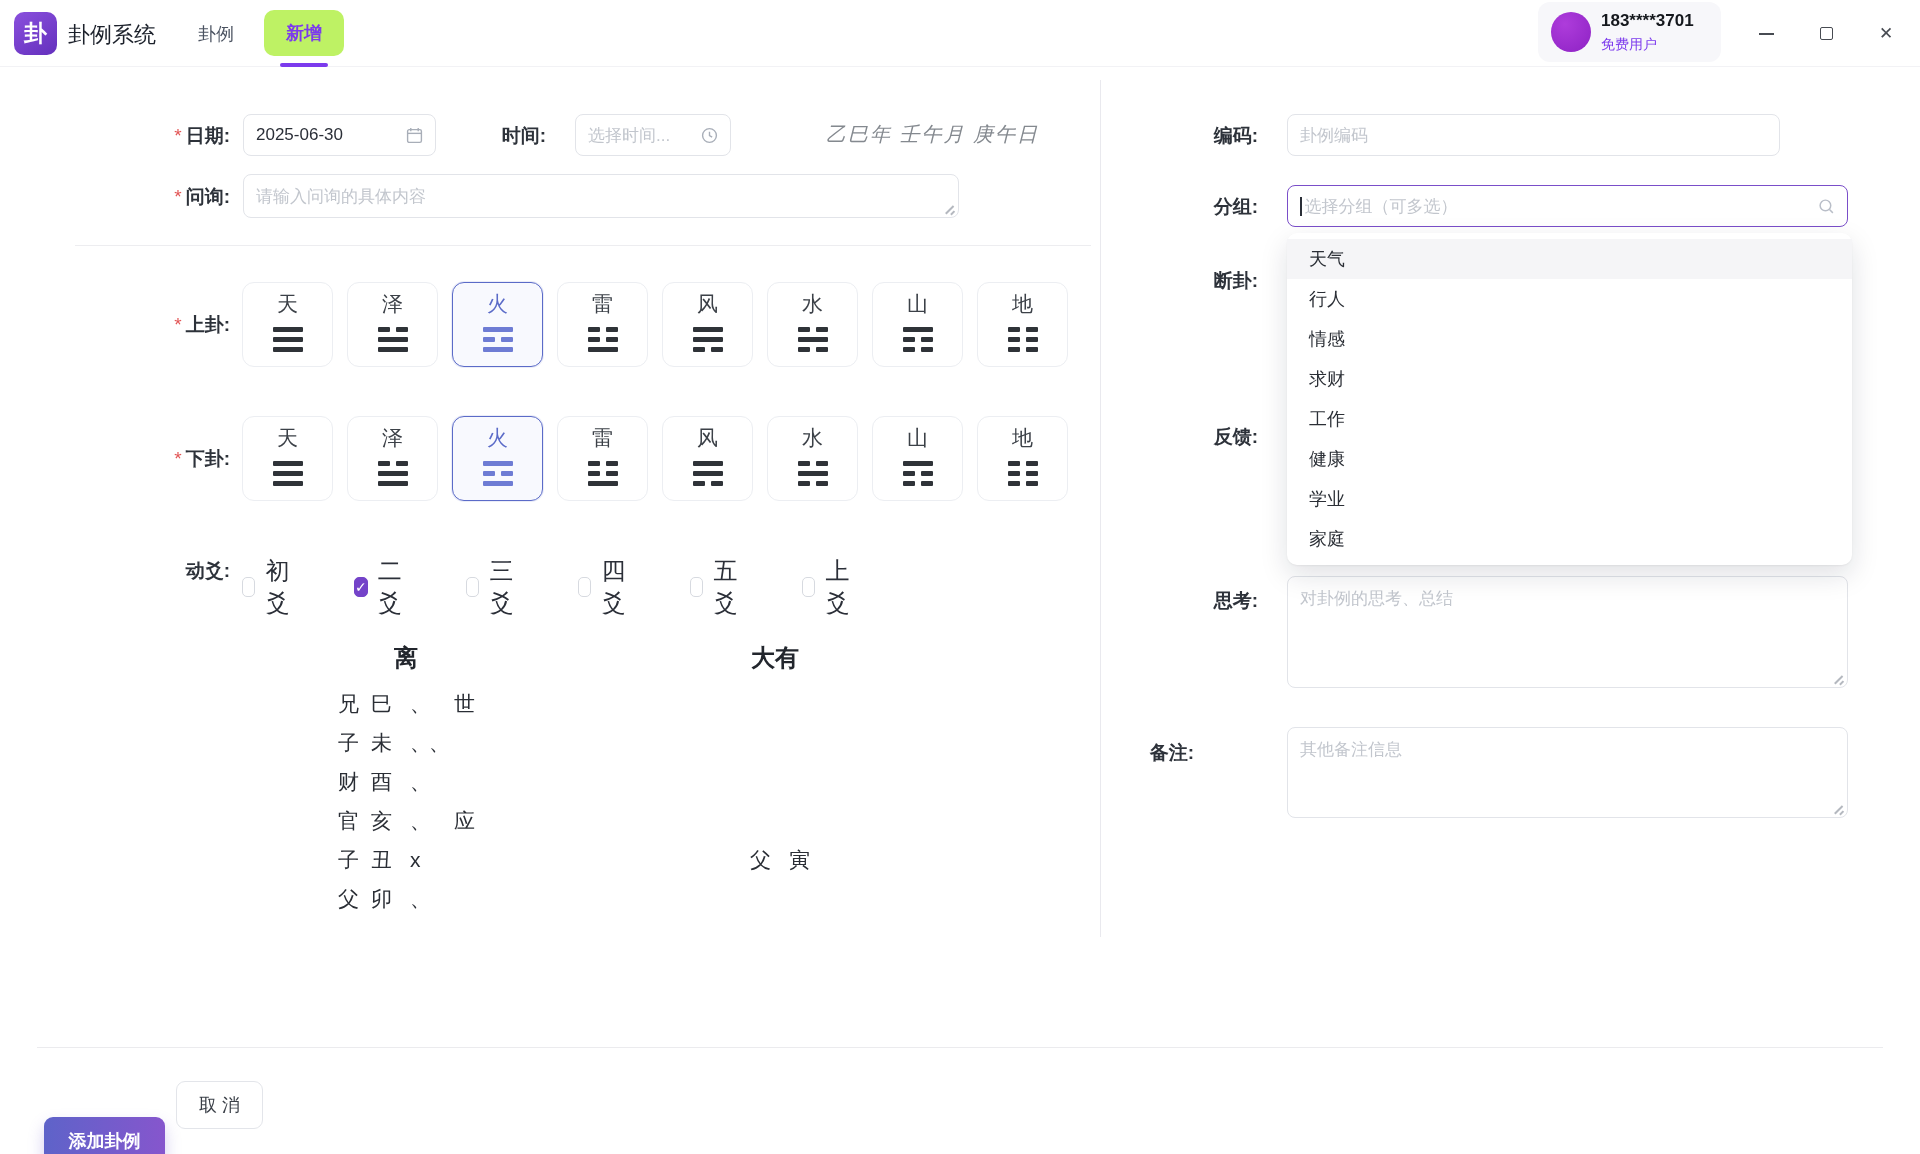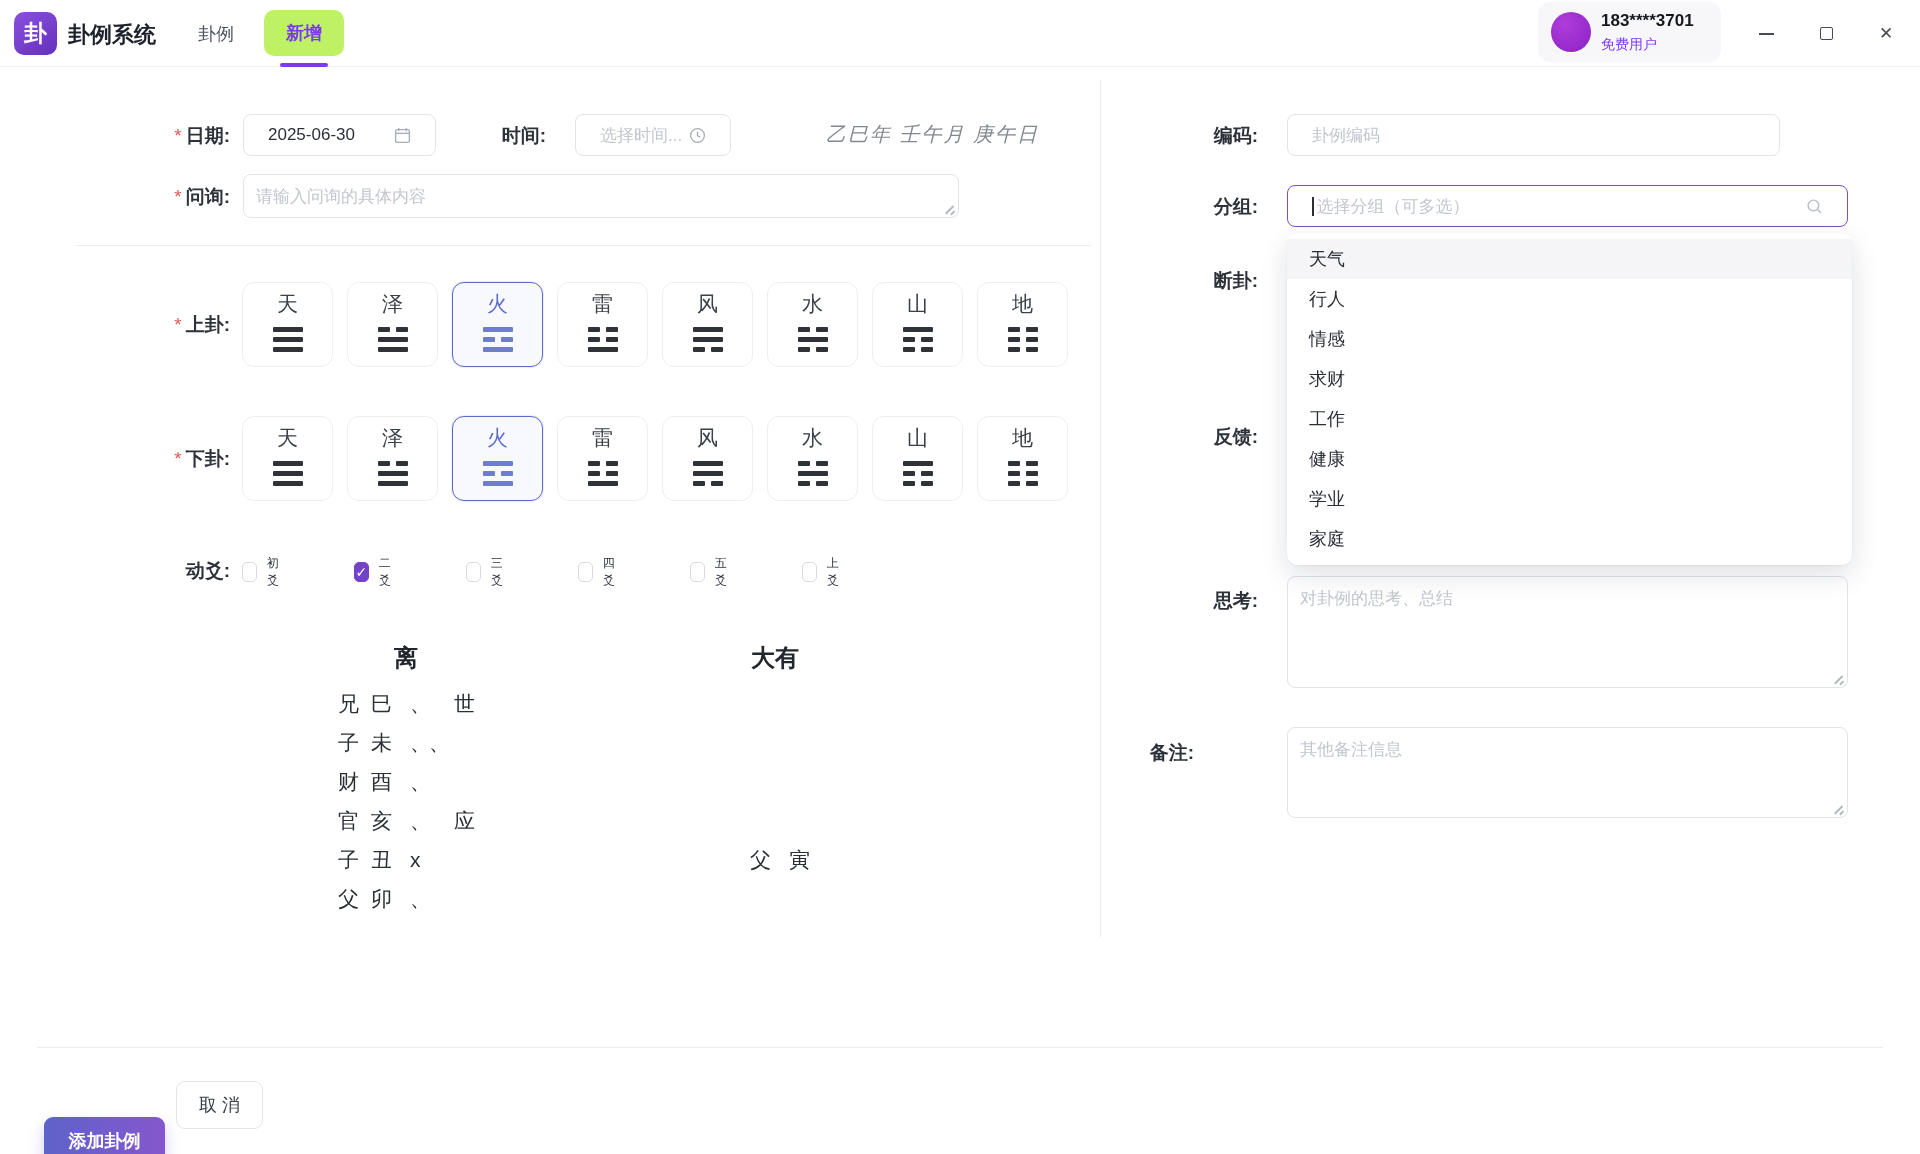--- a/index.html
+++ b/index.html
@@ -6,41 +6,41 @@
   html,body { width:1920px; height:1154px; background:#fff;
     font-family:"Liberation Sans","DejaVu Sans",sans-serif; color:#2d323a; overflow:hidden; }
   #app { position:relative; width:1920px; height:1154px; background:#fff; }
 
   
   .header { position:absolute; left:0; top:0; width:1920px; height:67px; background:#fff;
     border-bottom:1px solid #f2f2f5; }
   .logo { position:absolute; left:14px; top:12px; width:43px; height:43px; border-radius:10px;
     background:linear-gradient(145deg,#8a50dd,#6430bd); color:#fff; font-size:23px; font-weight:700;
     display:flex; align-items:center; justify-content:center; }
-  .app-title { position:absolute; left:68px; top:20px; font-size:22px; font-weight:700; color:#1c212b; }
+  .app-title { position:absolute; left:68px; top:20px; font-size:22px; font-weight:400; color:#1c212b; }
   .tab-plain { position:absolute; left:198px; top:22px; font-size:18px; color:#4a5260; cursor:pointer; }
   .tab-pill { position:absolute; left:264px; top:10px; width:80px; height:46px; border-radius:10px;
     background:#bef264; color:#7c3aed; font-size:18px; font-weight:700;
     display:flex; align-items:center; justify-content:center; cursor:pointer; }
   .tab-underline { position:absolute; left:280px; top:63px; width:48px; height:4px; border-radius:2px; background:#7c3aed; }
   .user-card { position:absolute; left:1538px; top:2px; width:183px; height:60px; border-radius:12px; background:#f7f7fa; }
   .avatar { position:absolute; left:13px; top:10px; width:40px; height:40px; border-radius:50%;
     background:radial-gradient(circle at 35% 30%,#ae3cdb,#8d22c4); }
   .user-phone { position:absolute; left:63px; top:9px; font-size:17px; font-weight:600; color:#15181d; }
   .user-plan { position:absolute; left:63px; top:34px; font-size:14px; color:#7c3aed; }
   .winbtn { position:absolute; top:0; width:40px; height:67px; display:flex; align-items:center; justify-content:center; cursor:pointer; }
   .win-min-bar { width:15px; height:2px; background:#474b52; }
   .win-max-box { width:13px; height:13px; border:1.6px solid #474b52; border-radius:2px; }
   .win-close-x { font-size:17px; color:#474b52; line-height:1; }
 
   
   .lbl { position:absolute; font-size:19px; font-weight:600; color:#2d323a; text-align:right; width:130px; }
   .req { color:#e25555; margin-right:4px; font-weight:400; }
   .input { position:absolute; background:#fff; border:1px solid #e2e4e9; border-radius:8px;
-    display:flex; align-items:center; padding:0 24px; height:42px; }
+    display:flex; align-items:center; padding:0 12px; height:42px; }
   .val { font-size:17px; color:#2b2f38; }
   .ph { font-size:17px; color:#c2c6cd; flex:1; white-space:nowrap; overflow:hidden; }
   .icon-right { margin-left:auto; flex:none; display:flex; }
   .ta { position:absolute; background:#fff; border:1px solid #e2e4e9; border-radius:8px; padding:10px 12px; }
   .ta .ph { position:static; }
   .rh { position:absolute; right:3px; bottom:3px; width:13px; height:13px; }
   .rh::before { content:""; position:absolute; right:0; bottom:4px; width:11px; height:1.5px; background:#b4b8bf; transform:rotate(-45deg); }
   .rh::after  { content:""; position:absolute; right:0; bottom:1px; width:5px;  height:1.5px; background:#b4b8bf; transform:rotate(-45deg); }
   .hdiv { position:absolute; height:1px; background:#ededf0; }
   .vdiv { position:absolute; left:1100px; top:80px; width:1px; height:857px; background:#e9e9ee; }
@@ -59,21 +59,21 @@
   .tri.sel { border-color:#5b6bc8; background:#f8f9fe; box-shadow:0 0 0 1px rgba(91,107,200,.12); }
   .tri.sel .tname { color:#5b6bc8; }
   .tri.sel .seg { background:#6e7cd4; }
 
   
   .cb-row { position:absolute; left:242px; top:555px; height:28px; }
   .cb-group { position:absolute; top:0; display:flex; align-items:center; gap:10px; cursor:pointer; }
   .cb { width:20px; height:20px; border:1.5px solid #d7dae0; border-radius:5px; background:#fff;
     display:flex; align-items:center; justify-content:center; }
   .cb.on { background:#7443c9; border-color:#7443c9; color:#fff; font-size:14px; font-weight:700; }
-  .cb-label { font-size:12px; color:#2b2f38; }
+  .cb-label { font-size:24px; color:#2b2f38; }
 
   
   .hex-title { position:absolute; top:642px; font-size:24px; font-weight:700; color:#22262d; text-align:center; }
   .hex-rows { position:absolute; left:338px; top:684px; width:520px; }
   .hex-row { position:relative; height:39px; display:flex; align-items:center; font-size:21px; color:#2a2e35; }
   .hx-rel { width:33px; } .hx-br { width:39px; } .hx-mark { width:44px; letter-spacing:-2px; } .hx-role { width:60px; }
   .hx-chg-rel { position:absolute; left:412px; } .hx-chg-br { position:absolute; left:451px; }
 
   
   .dd { position:absolute; left:1287px; top:233px; width:565px; background:#fff; border-radius:10px;

